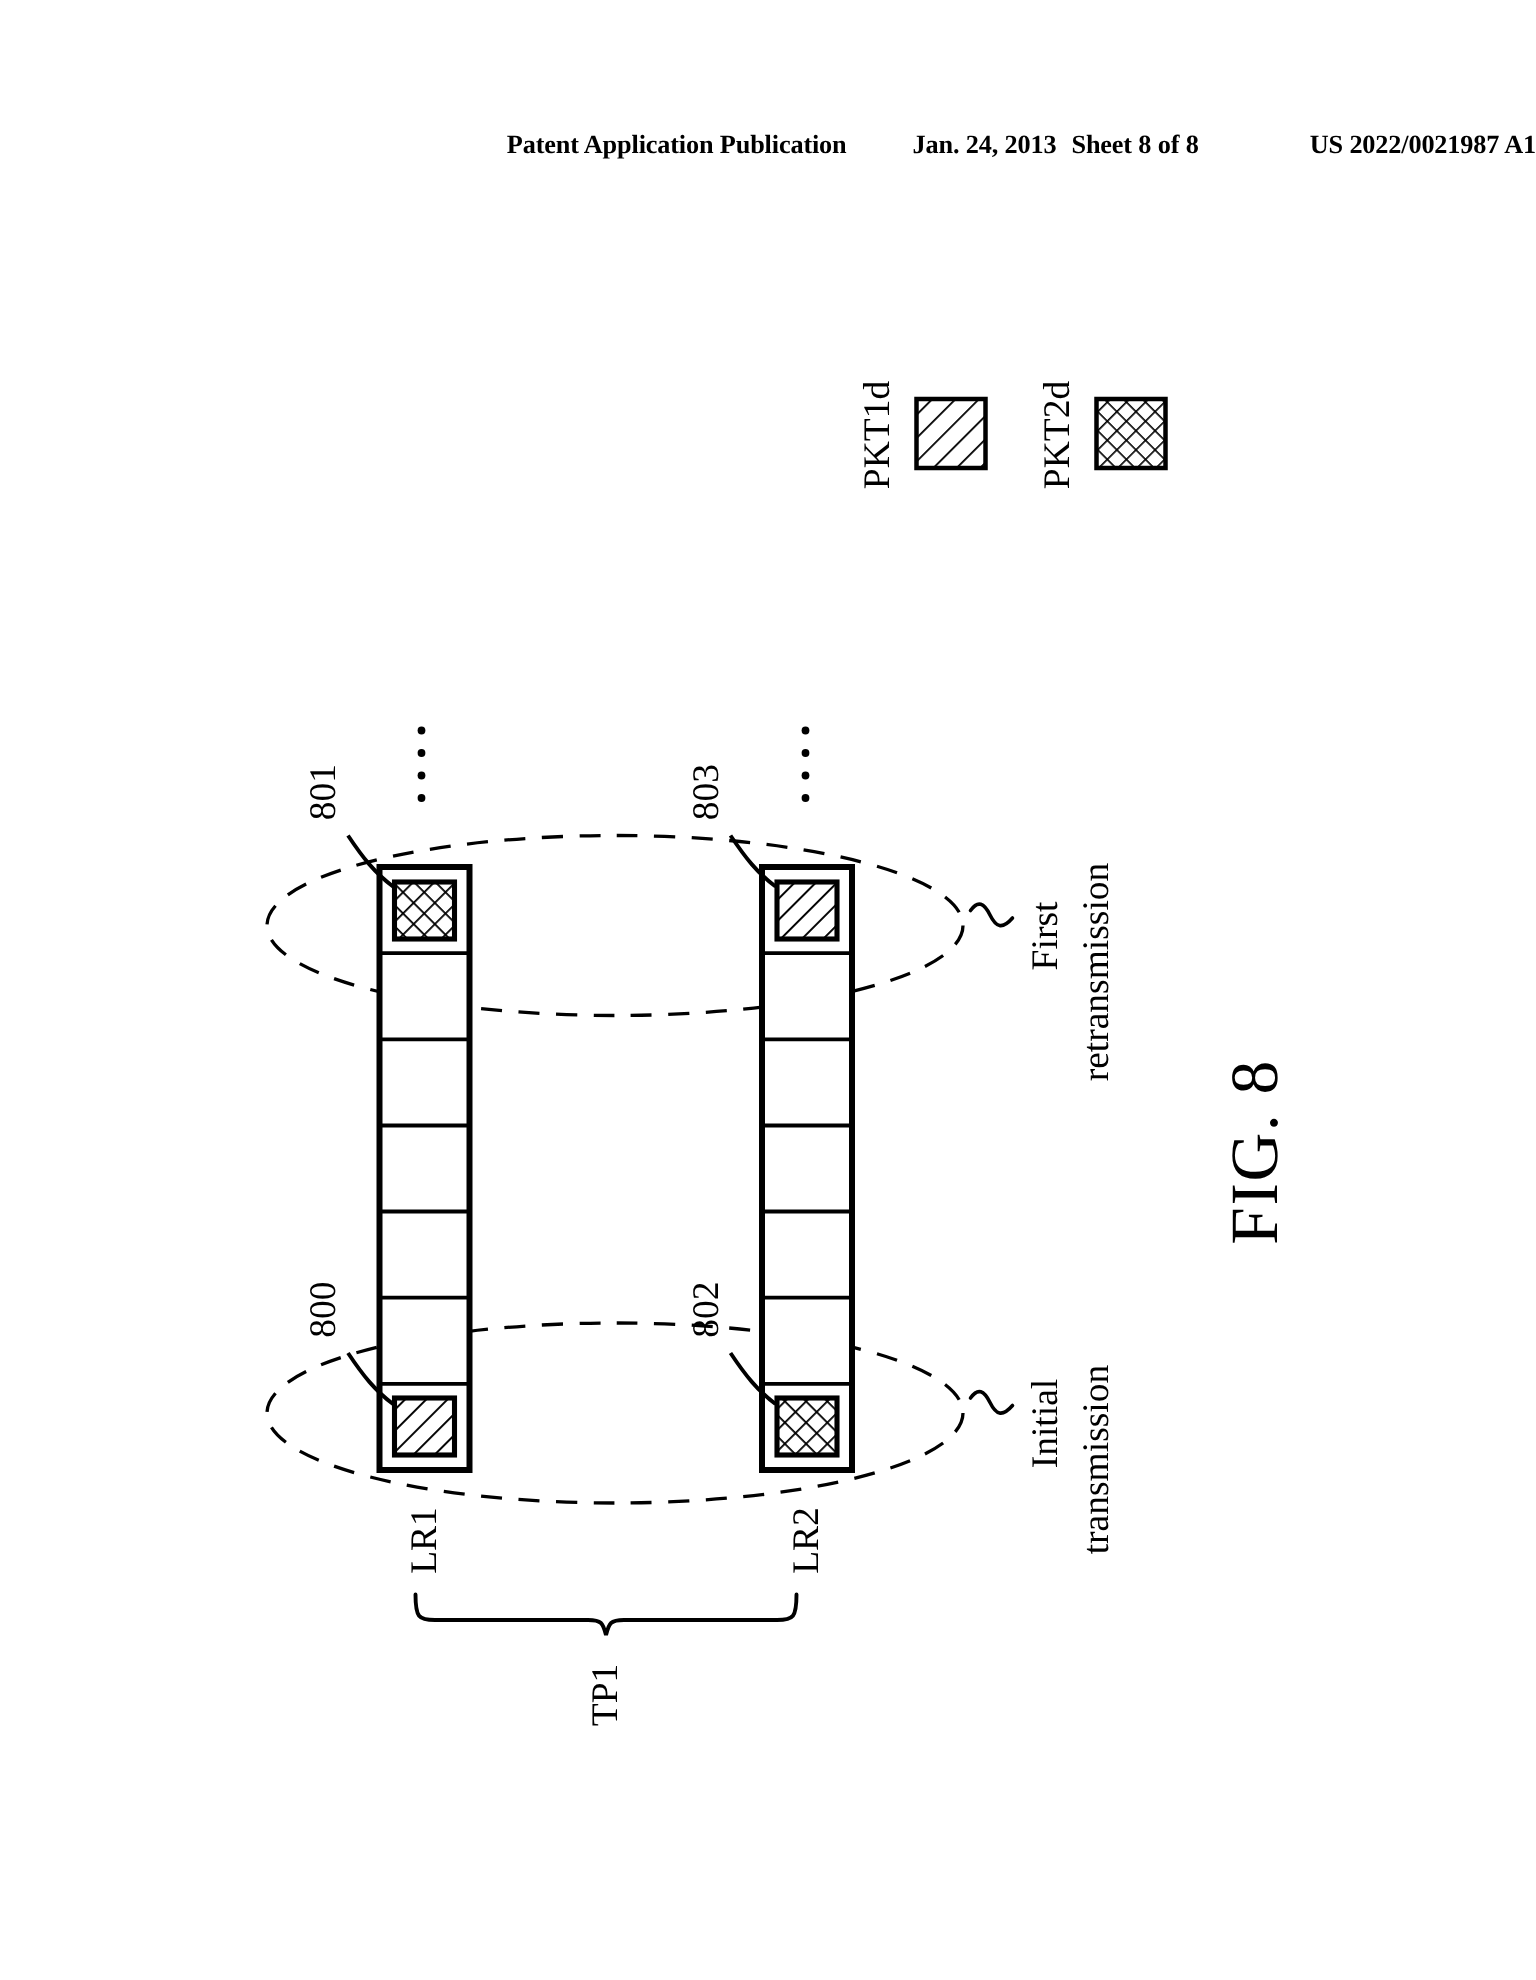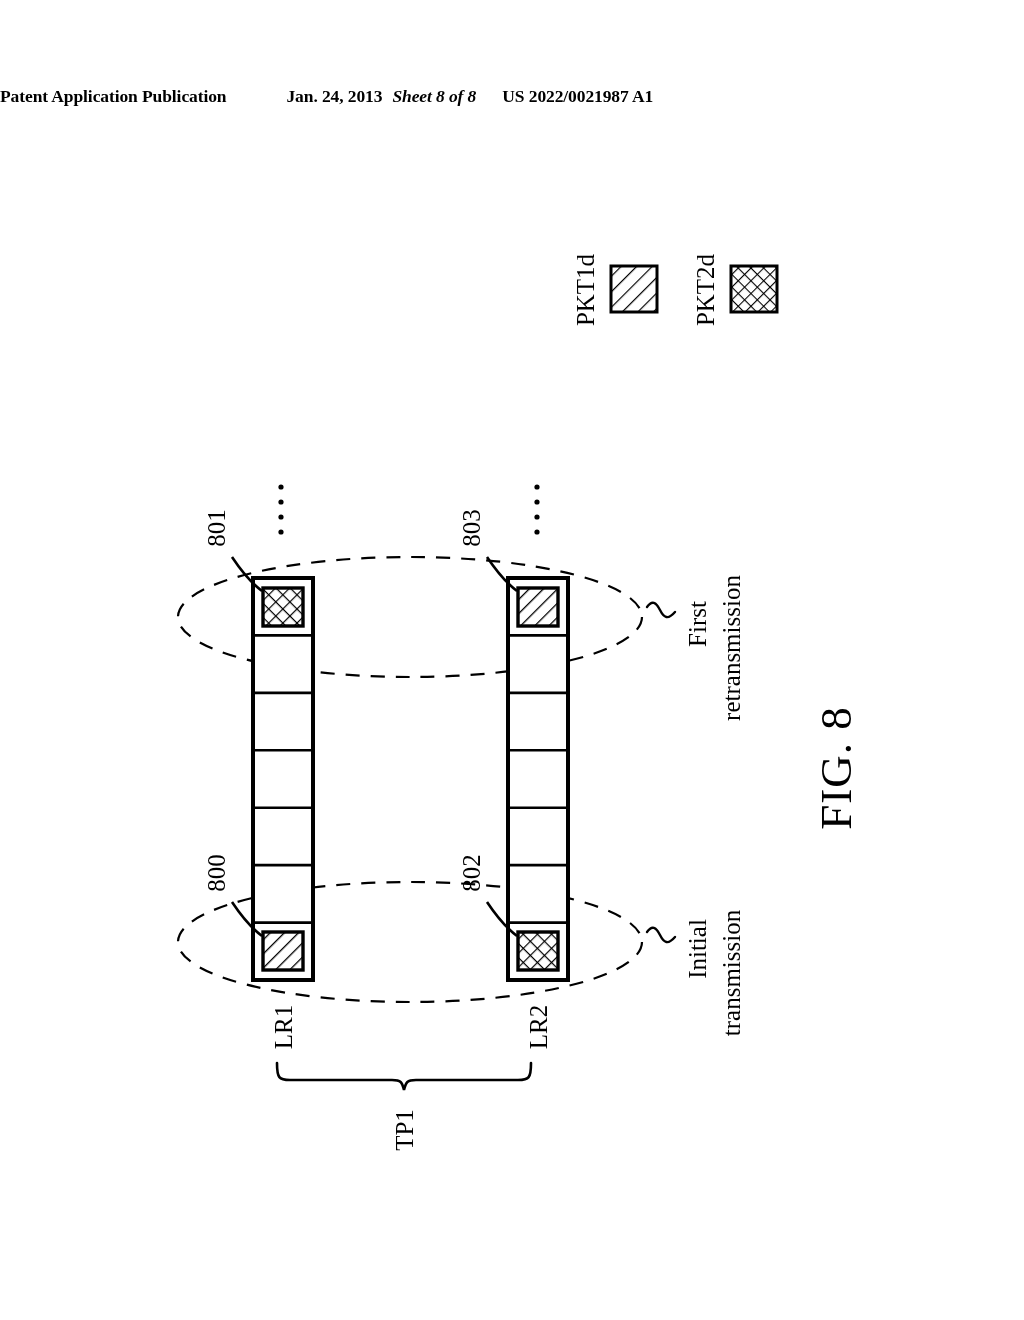--- a/index.html
+++ b/index.html
@@ -17,31 +17,31 @@
   }
 
   
   #page-header {
     position: absolute;
     top: 86px;
     left: 0;
     width: 1024px;
     height: 30px;
     display: flex;
-    justify-content: flex-start;
+    justify-content: flex-end;
     align-items: baseline;
     font-family: "Liberation Serif", serif;
     font-weight: bold;
     font-size: 17.5px;
     letter-spacing: -0.1px;
     white-space: nowrap;
   }
   #page-header .hdr-pub      { margin-right: 44px; }
-  #page-header .hdr-date     { margin-right: 10px; margin-left: 16px; }
-  #page-header .hdr-sheet    { margin-right: 26px; font-style: italic; }
+  #page-header .hdr-date     { margin-right: 10px; }
+  #page-header .hdr-sheet    { margin-right: 74px; }
   #page-header .hdr-patno    { }
 
   
   #figure-canvas {
     position: absolute;
     top: 0;
     left: 0;
     width: 1024px;
     height: 1320px;
   }

